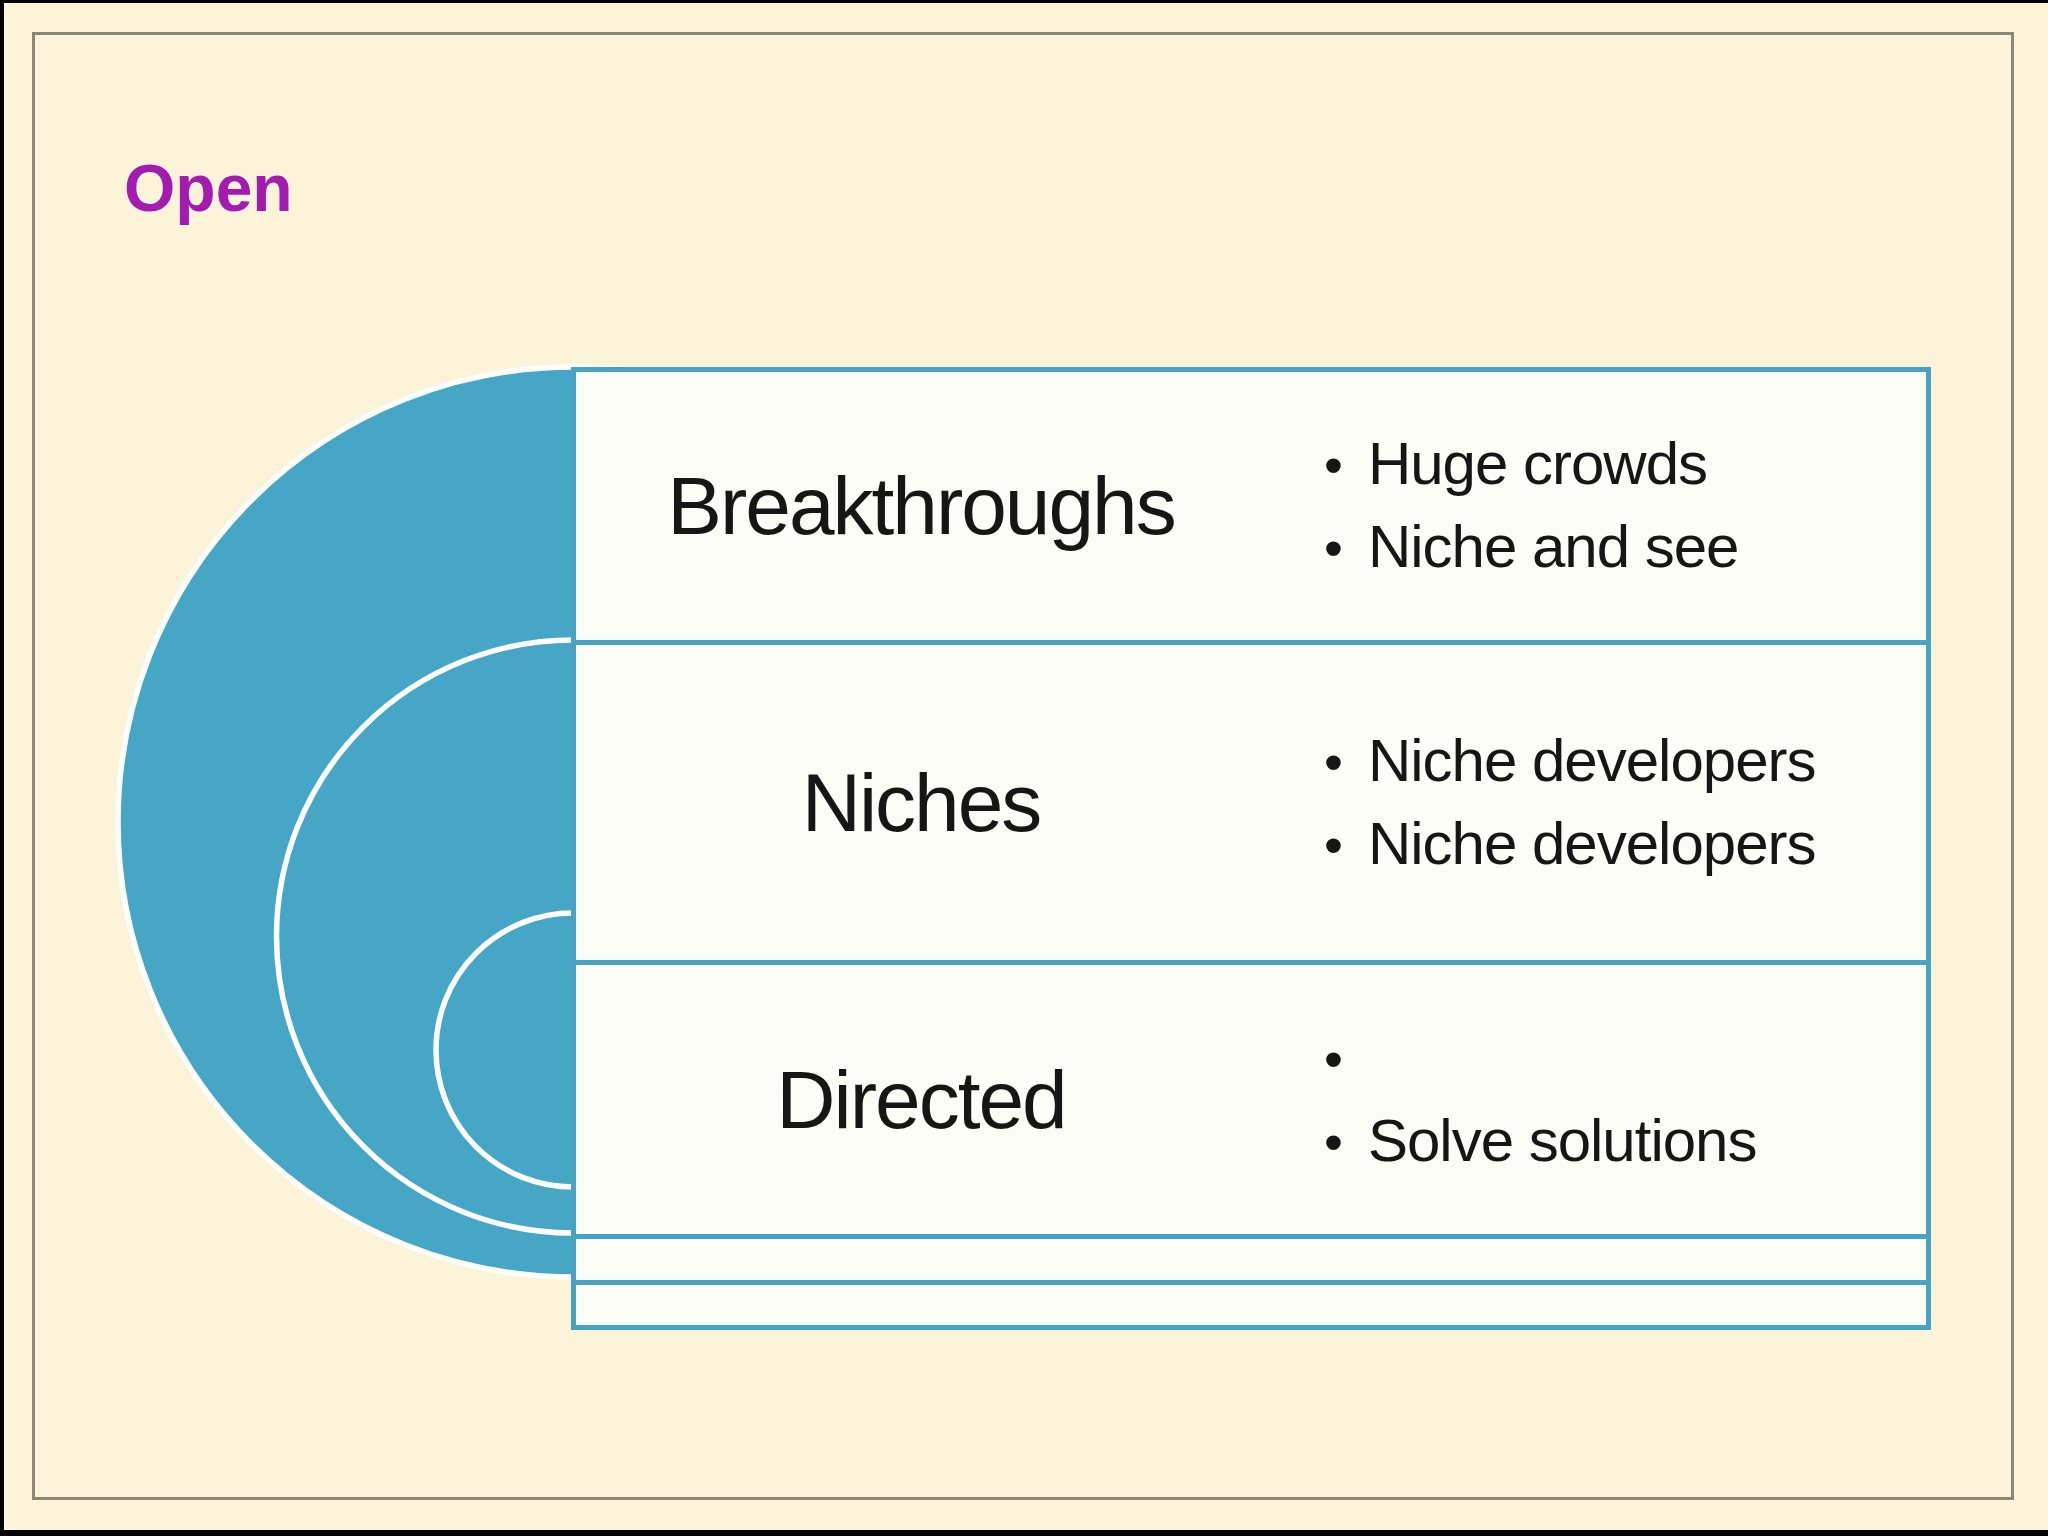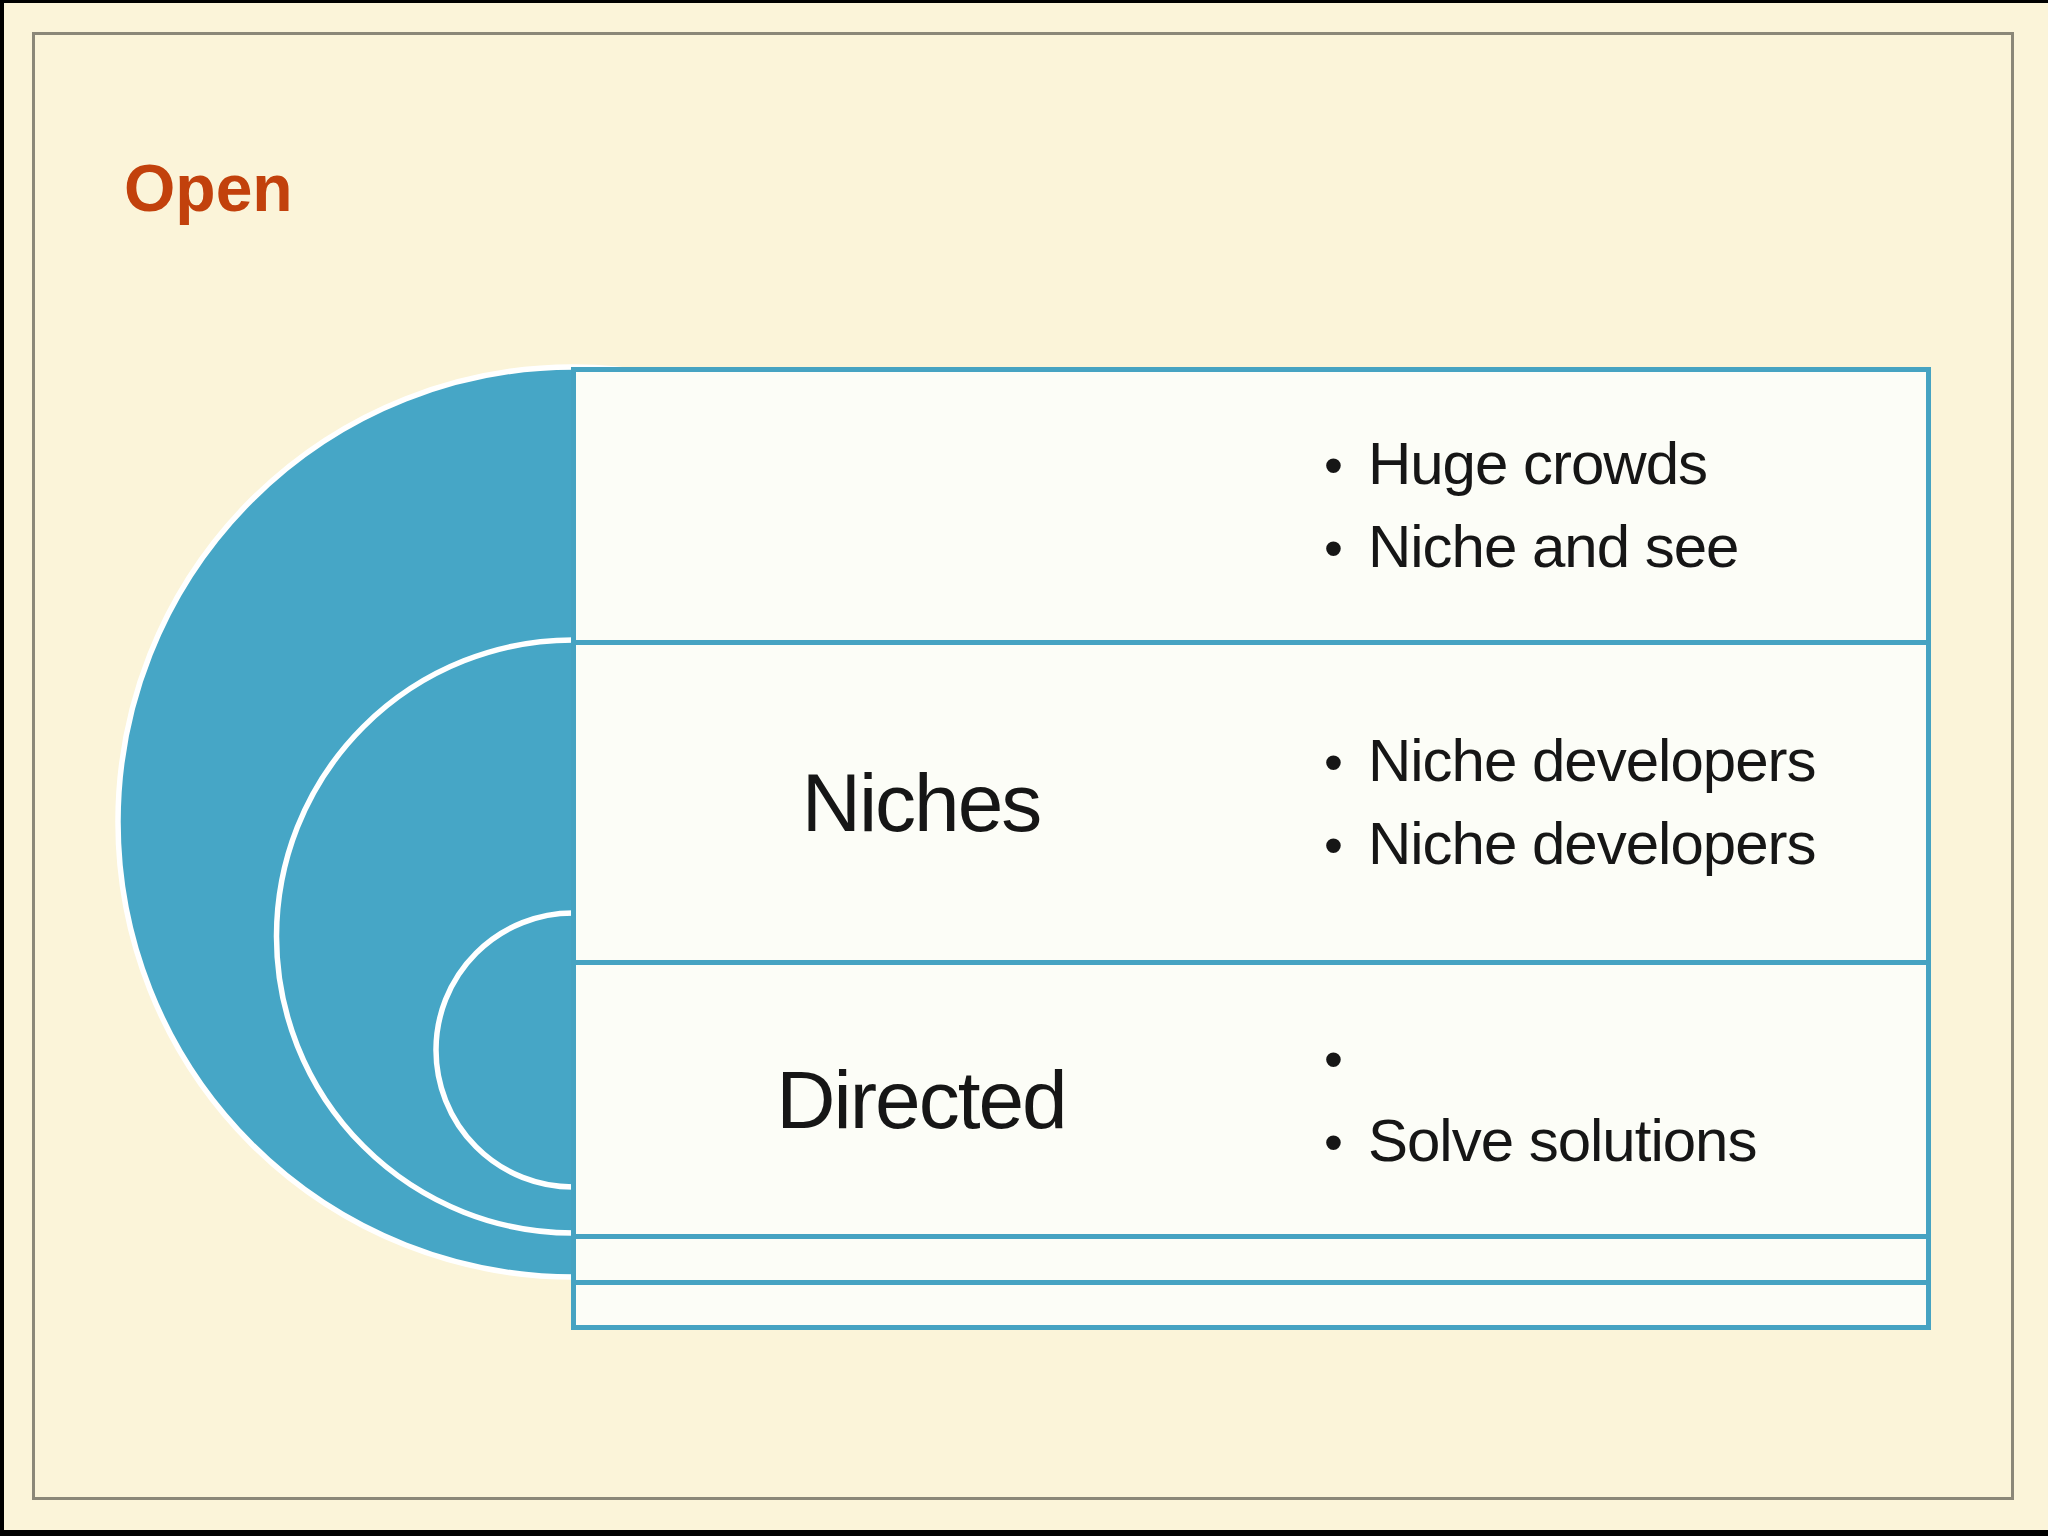--- a/index.html
+++ b/index.html
@@ -10,21 +10,21 @@
   .edge{position:absolute;background:#000;}
   .edge-top{left:0;top:0;width:2048px;height:3px;}
   .edge-left{left:0;top:0;width:4px;height:1536px;}
   .edge-bottom{left:0;top:1530px;width:2048px;height:6px;}
   .inner-border{
     position:absolute;left:32px;top:32px;width:1982px;height:1468px;
     border:3px solid #8B8778;box-sizing:border-box;
   }
   .slide-title{
     position:absolute;left:124px;top:150px;
-    font-size:66px;font-weight:bold;color:#c2410c;letter-spacing:0;
+    font-size:66px;font-weight:bold;color:#a21caf;letter-spacing:0;
   }
   .circles-svg{position:absolute;left:0;top:0;}
   .stack{position:absolute;left:571px;top:367px;width:1360px;}
   .row{
     position:relative;box-sizing:border-box;width:1360px;
     background:#FCFDF7;border:5px solid #46A3C2;
   }
   .row + .row{margin-top:-5px;}
   .row-1{height:278px;}
   .row-2{height:325px;}
@@ -60,20 +60,21 @@
 
   <svg class="circles-svg" width="2048" height="1536" viewBox="0 0 2048 1536">
     <circle cx="573" cy="822" r="455" fill="#46A6C6" stroke="#FFFFFF" stroke-width="5.5"></circle>
     <circle cx="573" cy="936.5" r="296.5" fill="#46A6C6" stroke="#FFFFFF" stroke-width="5.5"></circle>
     <circle cx="573" cy="1050" r="137" fill="#46A6C6" stroke="#FFFFFF" stroke-width="5.5"></circle>
   </svg>
 
   <div class="stack">
 
     <div class="row row-1">
+      <div class="row-heading">Breakthroughs</div>
       <div class="bullets">
         <div class="bullet-line">
           <span class="bullet-dot">•</span>
           <span>Huge crowds</span>
         </div>
         <div class="bullet-line">
           <span class="bullet-dot">•</span>
           <span>Niche and see</span>
         </div>
       </div>

